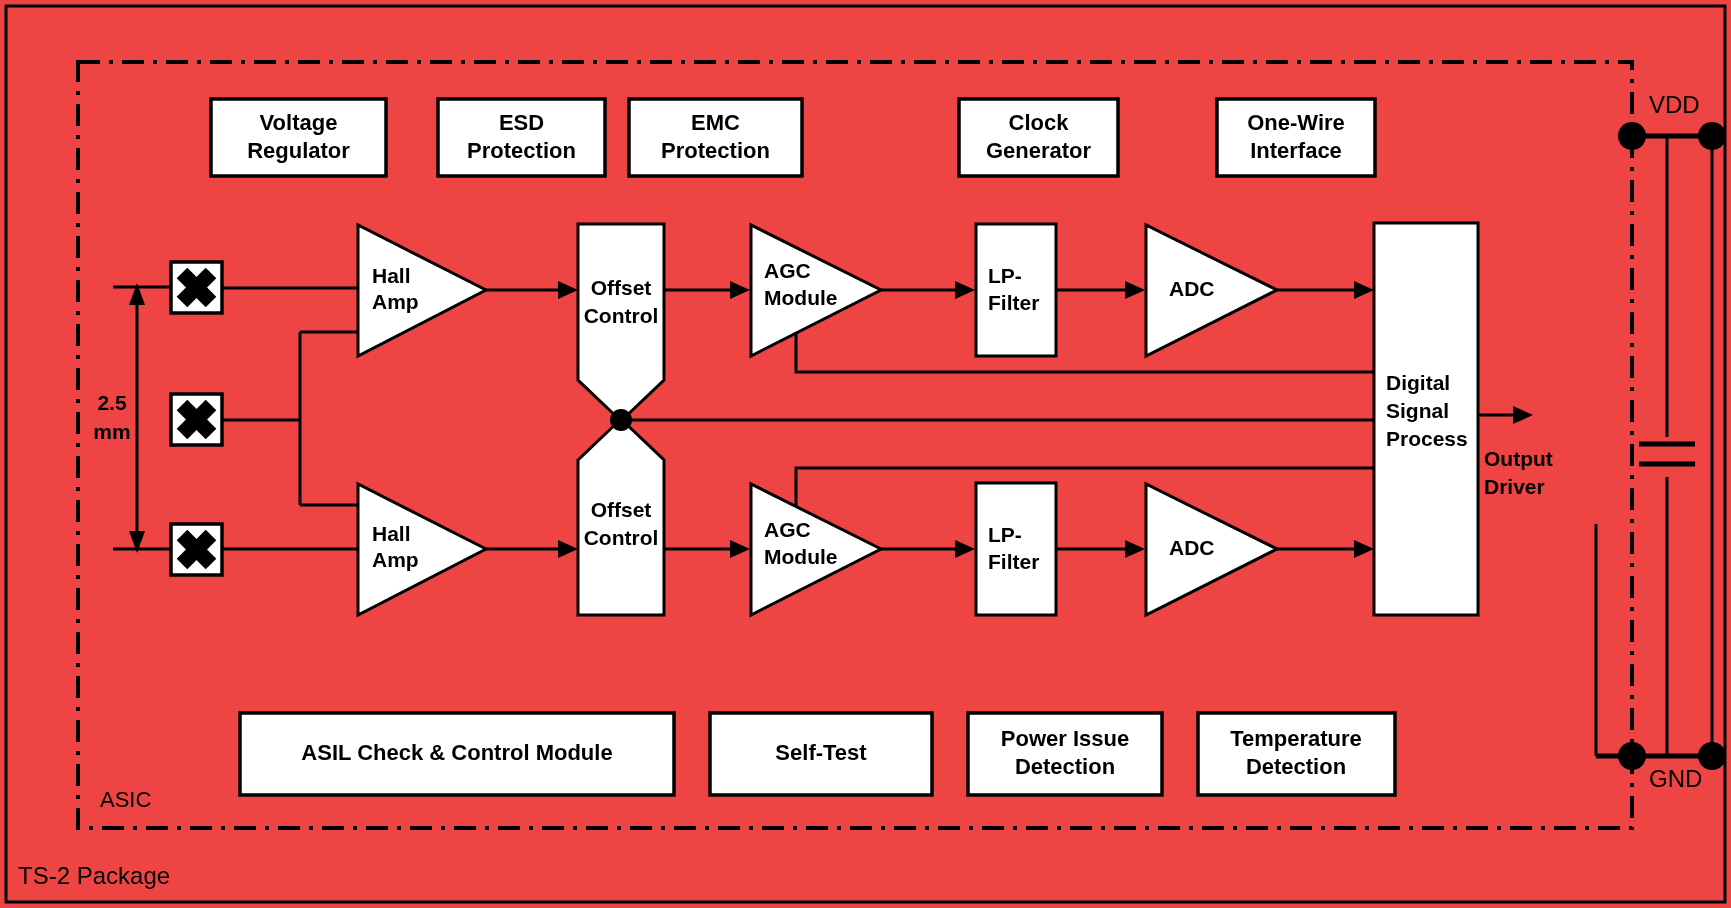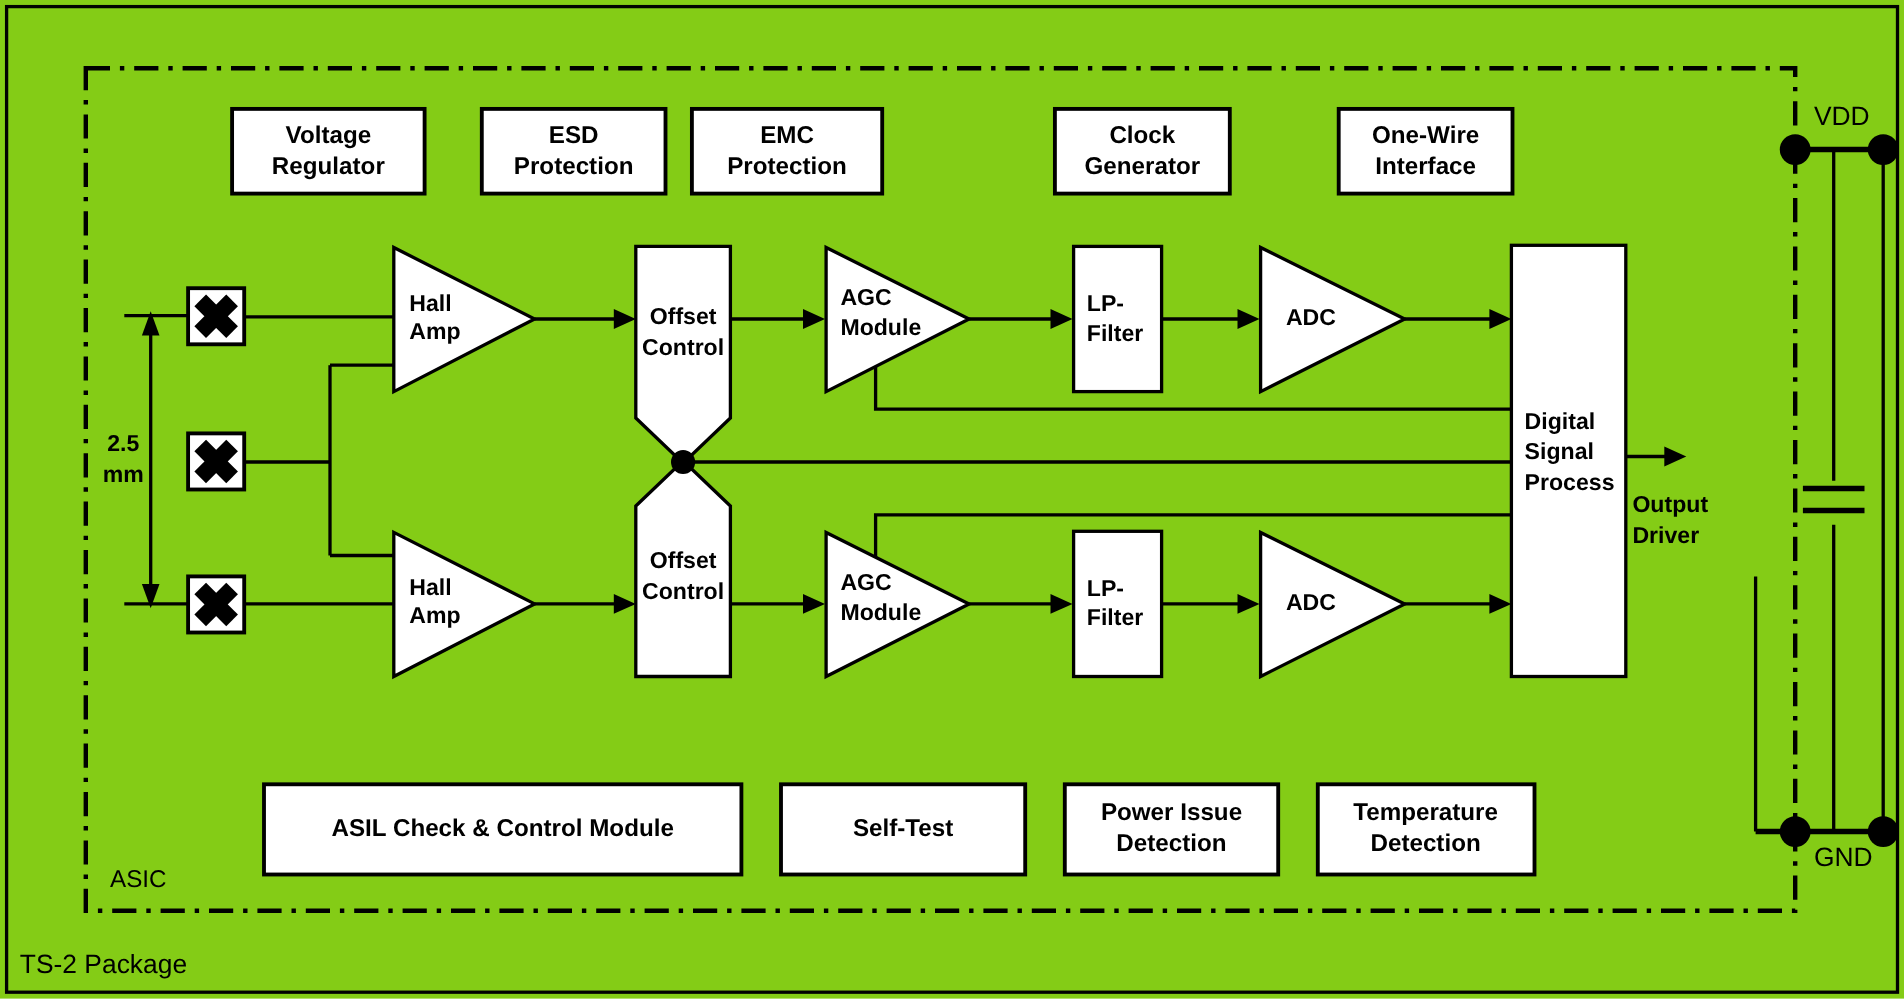--- a/index.html
+++ b/index.html
@@ -1,17 +1,17 @@
 <!DOCTYPE html>
 <html><head>
 <meta charset="utf-8">
 <style>
   html,body{margin:0;padding:0;background:#ffffff;}
   body{font-family:"Liberation Sans", sans-serif;}
-  #stage{position:relative;width:1731px;height:908px;background:#84cc16;overflow:hidden;}
+  #stage{position:relative;width:1731px;height:908px;background:#ef4444;overflow:hidden;}
   svg#diagram{position:absolute;left:0;top:0;width:1731px;height:908px;display:block;}
   text{font-family:"Liberation Sans", sans-serif;fill:#000;}
   .blk-label{font-size:22px;font-weight:bold;text-anchor:middle;dominant-baseline:middle;}
   .tri-label{font-size:21px;font-weight:bold;text-anchor:start;dominant-baseline:middle;}
   .pill-label{font-size:21px;font-weight:bold;text-anchor:middle;dominant-baseline:middle;}
   .dsp-label{font-size:21px;font-weight:bold;text-anchor:start;dominant-baseline:middle;}
   .dim-label{font-size:21px;font-weight:bold;text-anchor:middle;dominant-baseline:middle;}
   .rail-label{font-size:24px;font-weight:normal;text-anchor:start;dominant-baseline:middle;}
   .pkg-label{font-size:24px;font-weight:normal;text-anchor:start;dominant-baseline:middle;}
   .asic-label{font-size:22px;font-weight:normal;text-anchor:start;dominant-baseline:middle;}

